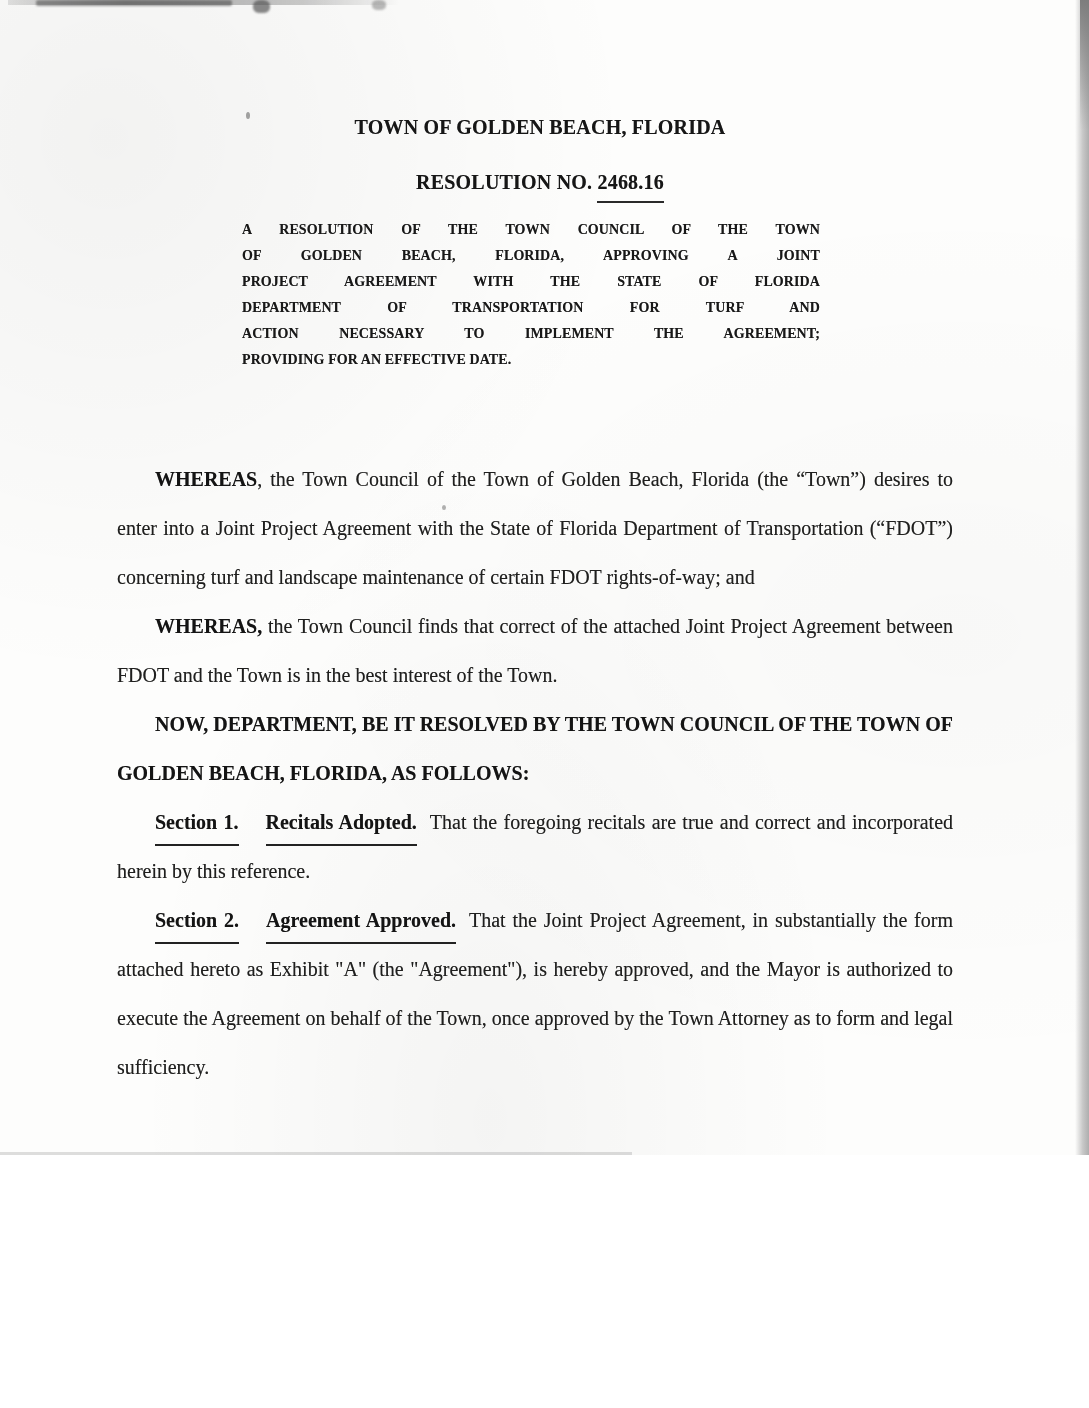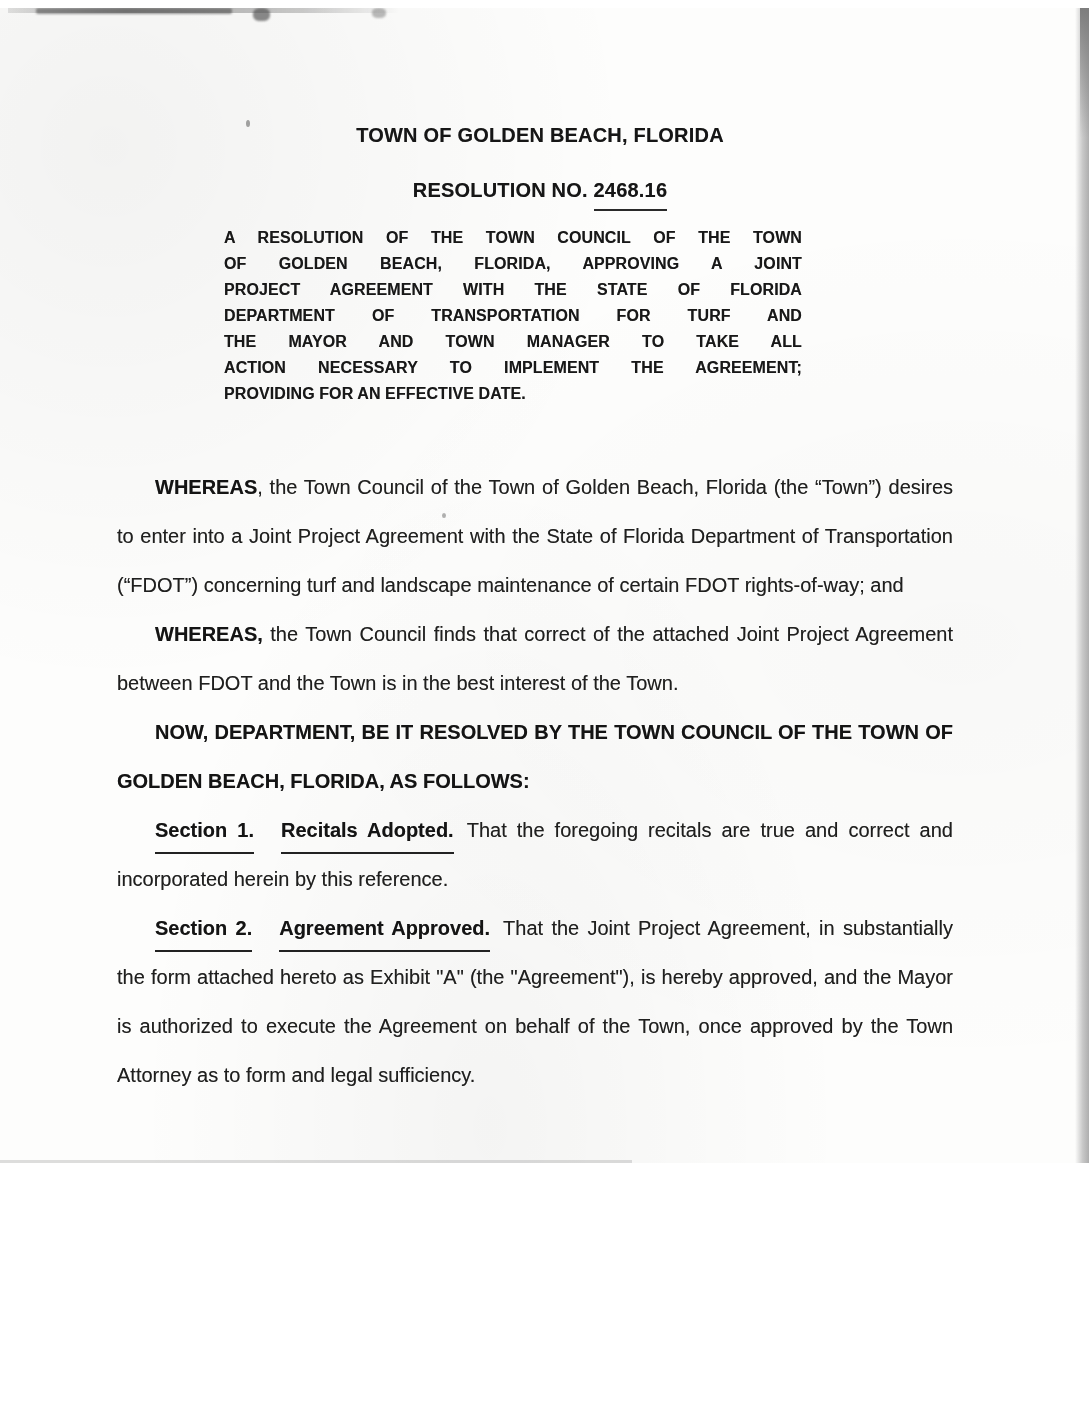--- a/index.html
+++ b/index.html
@@ -5,24 +5,23 @@
   html,body{margin:0;padding:0;background:#ffffff;}
   .page{
     position:relative;
     width:1089px;height:1155px;
     overflow:hidden;
     background:
       radial-gradient(ellipse at 10% 12%, rgba(0,0,0,0.045), transparent 38%),
       radial-gradient(ellipse at 45% 97%, rgba(0,0,0,0.035), transparent 42%),
       radial-gradient(ellipse at 88% 55%, rgba(0,0,0,0.02), transparent 50%),
       #fdfdfc;
-    font-family:Liberation Sans, sans-serif;
+    font-family:Liberation Serif, serif;
     color:#1f1f1e;
     text-shadow:0 0 0.5px rgba(45,45,45,.5);
-    margin-top:8px;
   }
   
   .art-topstreak{position:absolute;top:0;left:8px;width:392px;height:5px;
     background:linear-gradient(to right,rgba(120,120,120,.2),rgba(85,85,85,.5) 30%,rgba(110,110,110,.35) 75%,rgba(150,150,150,0));
     filter:blur(.6px);}
   .art-topbar{position:absolute;top:0;left:36px;width:196px;height:6px;background:rgba(70,70,70,.55);filter:blur(1px);border-radius:2px;}
   .art-smudge1{position:absolute;top:0;left:253px;width:17px;height:13px;background:rgba(75,75,75,.65);filter:blur(1.2px);border-radius:40%;}
   .art-smudge2{position:absolute;top:0;left:372px;width:14px;height:10px;background:rgba(105,105,105,.45);filter:blur(1.2px);border-radius:40%;}
   .art-rightband{position:absolute;top:0;right:0;width:14px;height:100%;
     background:linear-gradient(to right,rgba(0,0,0,0),#c8c8c8 55%,#aeaeae);}
@@ -31,22 +30,22 @@
   .art-bottomline{position:absolute;bottom:0;left:0;width:58%;height:3px;background:rgba(160,160,160,.35);filter:blur(.5px);}
   .speck1{position:absolute;top:112px;left:246px;width:4px;height:7px;background:rgba(90,90,90,.55);border-radius:50%;filter:blur(.4px);}
   .speck2{position:absolute;top:505px;left:442px;width:4px;height:5px;background:rgba(100,100,100,.5);border-radius:50%;filter:blur(.4px);}
 
   
   .title{position:absolute;top:116px;left:0;width:1080px;text-align:center;
     font-size:20px;font-weight:700;color:#161616;letter-spacing:.2px;}
   .res-line{position:absolute;top:171px;left:0;width:1080px;text-align:center;
     font-size:20px;font-weight:700;color:#161616;letter-spacing:.2px;}
   .u{border-bottom:2px solid #2a2a2a;padding-bottom:8px;}
-  .summary{position:absolute;top:217px;left:224px;width:578px;
-    font-size:16px;font-weight:700;line-height:26px;color:#181818;
+  .summary{position:absolute;top:217px;left:242px;width:578px;
+    font-size:14px;font-weight:700;line-height:26px;color:#181818;
     text-align:justify;letter-spacing:.1px;}
   .summary .sline{text-align:justify;-moz-text-align-last:justify;text-align-last:justify;}
   .summary .sline:last-child{-moz-text-align-last:left;text-align-last:left;}
   .body{position:absolute;top:455px;left:117px;width:836px;
     font-size:20px;line-height:49px;text-align:justify;}
   .body p{margin:0;text-indent:38px;}
   .b{font-weight:700;color:#141414;}
   .b-par{font-weight:700;color:#141414;}
   .bu{font-weight:700;color:#141414;border-bottom:2px solid #222;padding-bottom:11px;}
   .sec-num{margin-right:27px;}
@@ -70,21 +69,20 @@
   <div class="speck2"></div>
 
   <div class="title">TOWN OF GOLDEN BEACH, FLORIDA</div>
   <div class="res-line"><span>RESOLUTION NO. </span><span class="u">2468.16</span></div>
 
   <div class="summary">
       <div class="sline">A RESOLUTION OF THE TOWN COUNCIL OF THE TOWN</div>
       <div class="sline">OF GOLDEN BEACH, FLORIDA, APPROVING A JOINT</div>
       <div class="sline">PROJECT AGREEMENT WITH THE STATE OF FLORIDA</div>
       <div class="sline">DEPARTMENT OF TRANSPORTATION FOR TURF AND</div>
-      <div class="sline">THE MAYOR AND TOWN MANAGER TO TAKE ALL</div>
       <div class="sline">ACTION NECESSARY TO IMPLEMENT THE AGREEMENT;</div>
       <div class="sline">PROVIDING FOR AN EFFECTIVE DATE.</div>
     </div>
 
   <div class="body">
     <p><span class="b">WHEREAS</span><span>, the Town Council of the Town of Golden Beach, Florida (the “Town”) desires to enter into a Joint Project Agreement with the State of Florida Department of Transportation (“FDOT”) concerning turf and landscape maintenance of certain FDOT rights-of-way; and</span></p>
 
     <p><span class="b">WHEREAS,</span><span> the Town Council finds that correct of the attached Joint Project Agreement between FDOT and the Town is in the best interest of the Town.</span></p>
 
     <p class="b-par">NOW, DEPARTMENT, BE IT RESOLVED BY THE TOWN COUNCIL OF THE TOWN OF GOLDEN BEACH, FLORIDA, AS FOLLOWS:</p>

